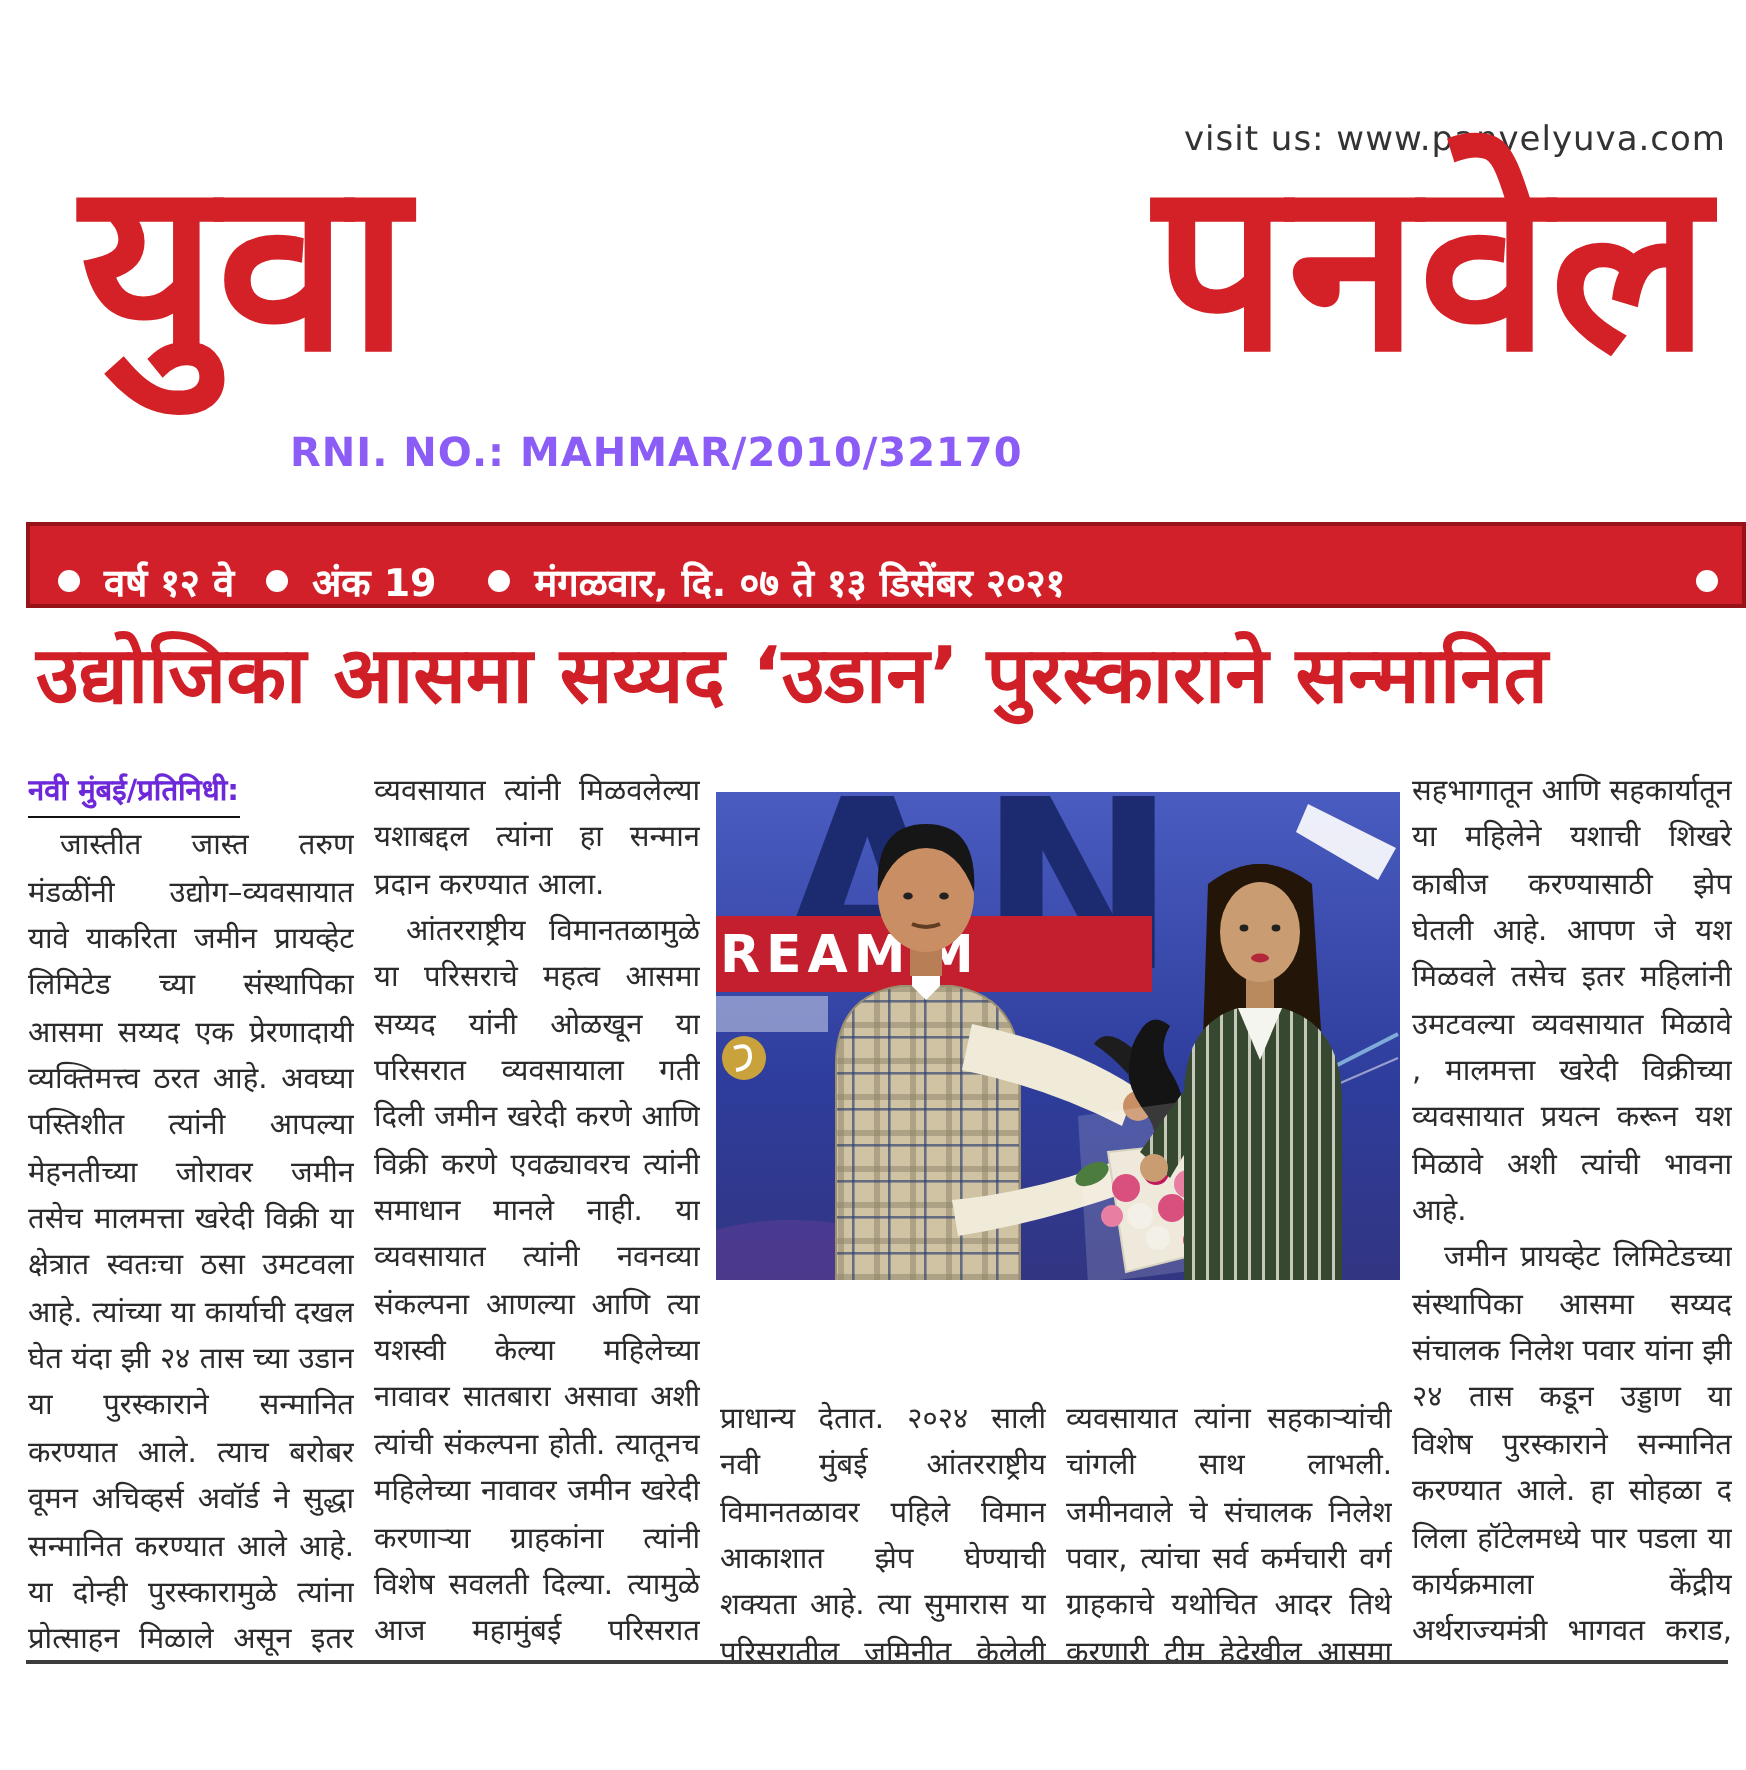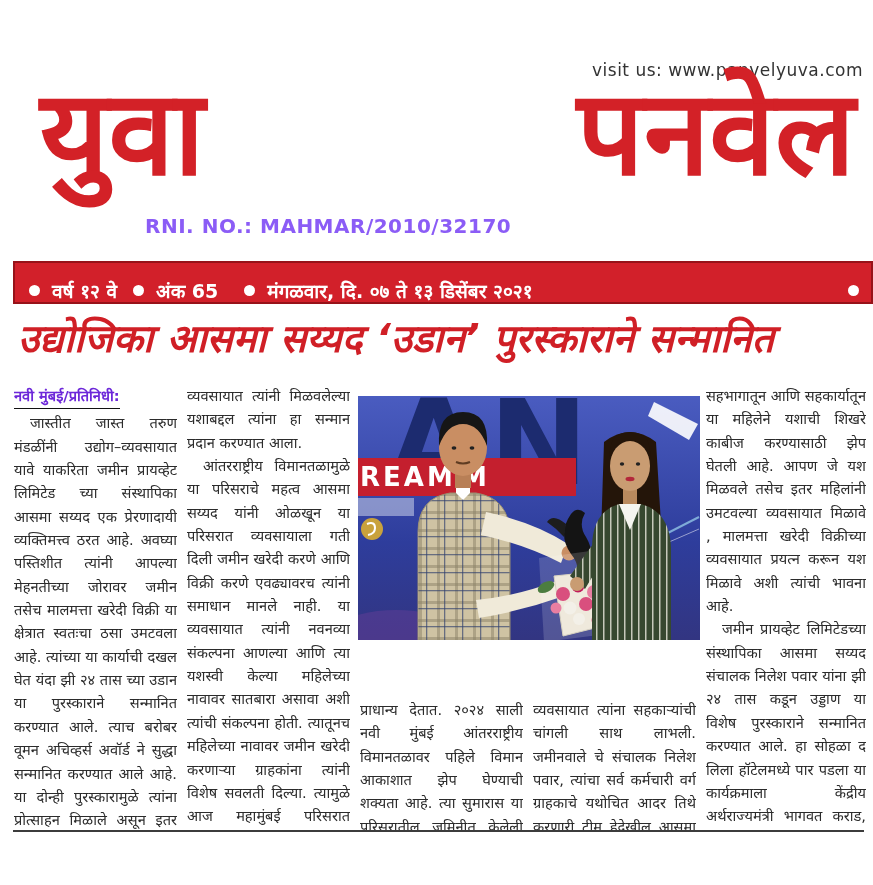--- a/index.html
+++ b/index.html
@@ -35,21 +35,20 @@
     display:inline-block;margin-right:12px;flex:none;
   }
   .seg-year{margin-right:16px;}
   .seg-issue{margin-right:26px;}
   .seg-editor{margin-left:auto;}
   
   .headline{
     position:absolute;top:316px;left:18px;width:840px;
     font-size:39px;font-weight:bold;color:#d01f26;line-height:1.2;
     white-space:nowrap;
-    font-style:italic;
   }
   
   .col{
     position:absolute;top:384px;width:163px;height:446px;overflow:hidden;
     font-size:14.6px;line-height:1.6;text-align:justify;color:#2b2b2b;
   }
   .col p{margin:0;}
   .col p.indent{text-indent:16px;}
   .col-1{left:14px;}
   .col-2{left:187px;}
@@ -86,21 +85,21 @@
 
   <div class="rni">RNI. NO.: MAHMAR/2010/32170</div>
 
   <div class="info-bar">
     <span class="seg seg-year">
       <span class="bullet"></span>
       <span>वर्ष १२ वे</span>
     </span>
     <span class="seg seg-issue">
       <span class="bullet"></span>
-      <span>अंक 65</span>
+      <span>अंक 19</span>
     </span>
     <span class="seg">
       <span class="bullet"></span>
       <span>मंगळवार, दि. ०७ ते १३ डिसेंबर २०२१</span>
     </span>
     <span class="seg seg-editor">
       <span class="bullet"></span>
     </span>
   </div>
 

